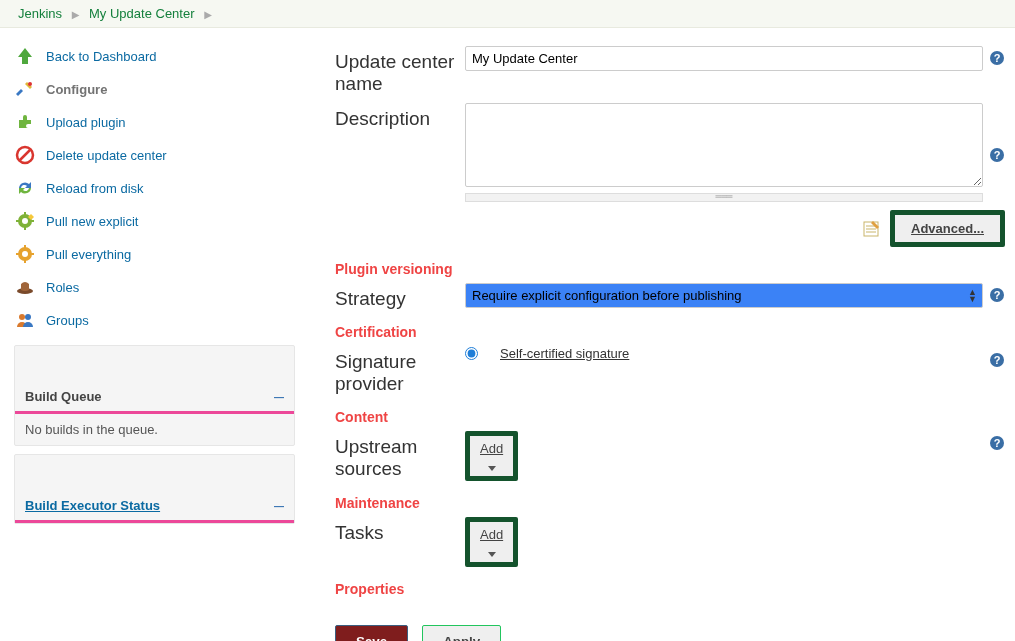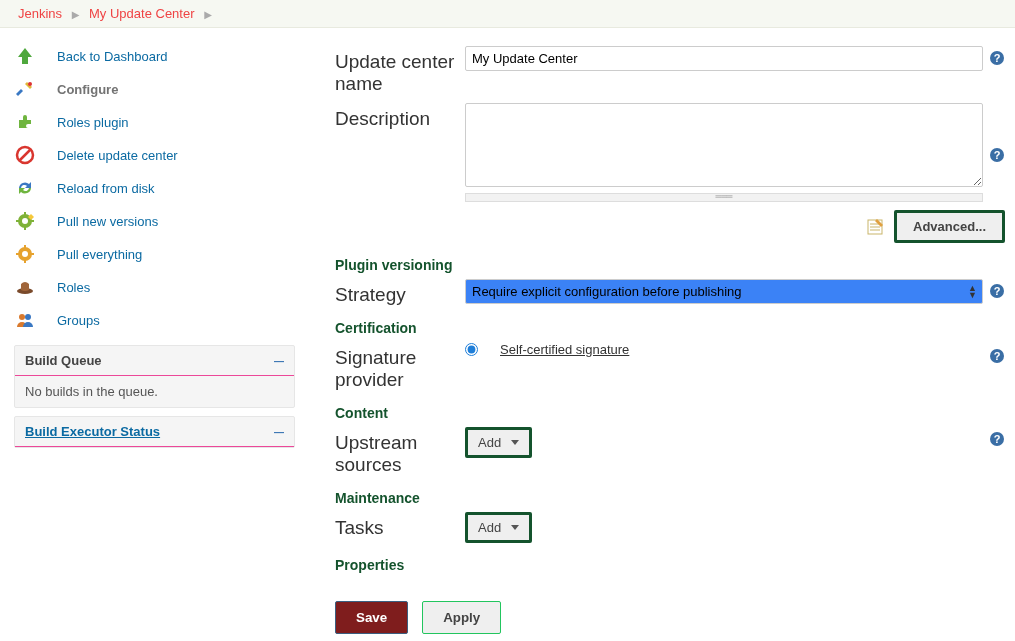--- a/index.html
+++ b/index.html
@@ -10,49 +10,49 @@
       background: #fff;
       width: 1015px;
     }
     .breadcrumb-bar {
       background: #f6f8f2;
       border-bottom: 1px solid #e8eadf;
       padding: 6px 18px;
       font-size: 13px;
       color: #555;
     }
-    .breadcrumb-bar a { color: #ef4444; text-decoration: none; }
+    .breadcrumb-bar a { color: #15803d; text-decoration: none; }
     .bc-sep { color: #aaa; margin: 0 6px; font-size: 10px; }
     .layout { display: flex; }
     .sidebar { width: 305px; padding: 12px 0 0 14px; }
     .main { flex: 1; padding: 18px 10px 30px 30px; }
     .task {
       display: flex;
       align-items: center;
       padding: 5px 0 6px 0;
       color: #0b6aa2;
       cursor: pointer;
       font-size: 13px;
-      gap: 11px;
     }
     .task.active .task-label { color: #737373; font-weight: bold; }
     .task-label { margin-left: 10px; }
     .icon24 { width: 22px; height: 22px; display: inline-flex; align-items: center; justify-content: center; }
     .pane {
       background: #f5f5f5;
       border: 1px solid #e6e6e6;
       margin: 8px 10px 8px 0;
       border-radius: 2px;
     }
     .pane-header {
       padding: 7px 10px;
       font-weight: bold;
       color: #444;
-      border-bottom: 1px solid #ec4899;
+      border-bottom: 3px solid #ec4899;
       position: relative;
+      margin-top: 36px;
     }
     .pane-header .collapse-icon {
       position: absolute;
       right: 10px;
       top: 10px;
       color: #3975b3;
       font-size: 10px;
       font-weight: bold;
     }
     .pane-body { padding: 8px 10px; color: #555; }
@@ -67,42 +67,43 @@
       padding: 4px 6px;
       font-family: inherit;
       font-size: 13px;
       background: #fff;
     }
     .form-field textarea { height: 84px; resize: both; }
     .help-icon { width: 16px; height: 16px; margin-left: 6px; margin-top: 4px; flex-shrink: 0; cursor: pointer; }
     .help-icon svg { display: block; }
     .section-header {
       font-weight: bold;
-      color: #14532d;
+      color: #ef4444;
       margin: 14px 0 6px 0;
       font-size: 14px;
     }
     .advanced-row {
       display: flex;
       justify-content: flex-end;
       align-items: center;
       gap: 8px;
       margin: 8px 0 4px 0;
     }
     .btn {
       background: #efefef;
-      border: 3px solid #14532d;
+      border: 5px solid #14532d;
       border-radius: 2px;
       padding: 6px 16px;
       font-size: 13px;
       color: #444;
       cursor: pointer;
       font-weight: bold;
-    }
-    .btn.add { font-weight: normal; padding: 5px 10px; display: inline-flex; align-items: center; gap: 10px; }
+      text-decoration: underline;
+    }
+    .btn.add { font-weight: normal; padding: 5px 10px; display: inline-flex; align-items: center; gap: 10px; flex-direction: column; }
     .caret-down { width: 0; height: 0; border-left: 4px solid transparent; border-right: 4px solid transparent; border-top: 5px solid #555; display: inline-block; }
     .btn-primary {
       background: #7f1d1d;
       color: #fff;
       border: 1px solid #3b5f80;
       padding: 8px 20px;
       font-weight: bold;
       border-radius: 2px;
       cursor: pointer;
     }
@@ -175,21 +176,21 @@
       </span>
       <span class="task-label">Configure</span>
     </div>
 
     <div class="task">
       <span class="icon24">
         <svg width="20" height="20" viewBox="0 0 20 20">
             <path d="M4 8 h4 v-3 a2 2 0 1 1 4 0 v3 h4 v4 h-3 a2 2 0 1 0 0 4 h3 v0 h-12 Z" fill="#6fb53f"></path>
           </svg>
       </span>
-      <span class="task-label">Roles plugin</span>
+      <span class="task-label">Upload plugin</span>
     </div>
 
     <div class="task">
       <span class="icon24">
         <svg width="20" height="20" viewBox="0 0 20 20">
             <circle cx="10" cy="10" r="8" fill="none" stroke="#d9362f" stroke-width="2.5"></circle>
             <line x1="5" y1="15" x2="15" y2="5" stroke="#d9362f" stroke-width="2.5"></line>
           </svg>
       </span>
       <span class="task-label">Delete update center</span>
@@ -212,21 +213,21 @@
             <circle cx="10" cy="10" r="3" fill="#fff"></circle>
             <g fill="#7fb238">
               <rect x="9" y="1" width="2" height="3"></rect>
               <rect x="9" y="16" width="2" height="3"></rect>
               <rect x="1" y="9" width="3" height="2"></rect>
               <rect x="16" y="9" width="3" height="2"></rect>
             </g>
             <polygon points="16,3 19,6 16,9 13,6" fill="#f6c83a"></polygon>
           </svg>
       </span>
-      <span class="task-label">Pull new versions</span>
+      <span class="task-label">Pull new explicit</span>
     </div>
 
     <div class="task">
       <span class="icon24">
         <svg width="20" height="20" viewBox="0 0 20 20">
             <circle cx="10" cy="10" r="7" fill="#e6a22e"></circle>
             <circle cx="10" cy="10" r="3" fill="#fff"></circle>
             <g fill="#e6a22e">
               <rect x="9" y="1" width="2" height="3"></rect>
               <rect x="9" y="16" width="2" height="3"></rect>

